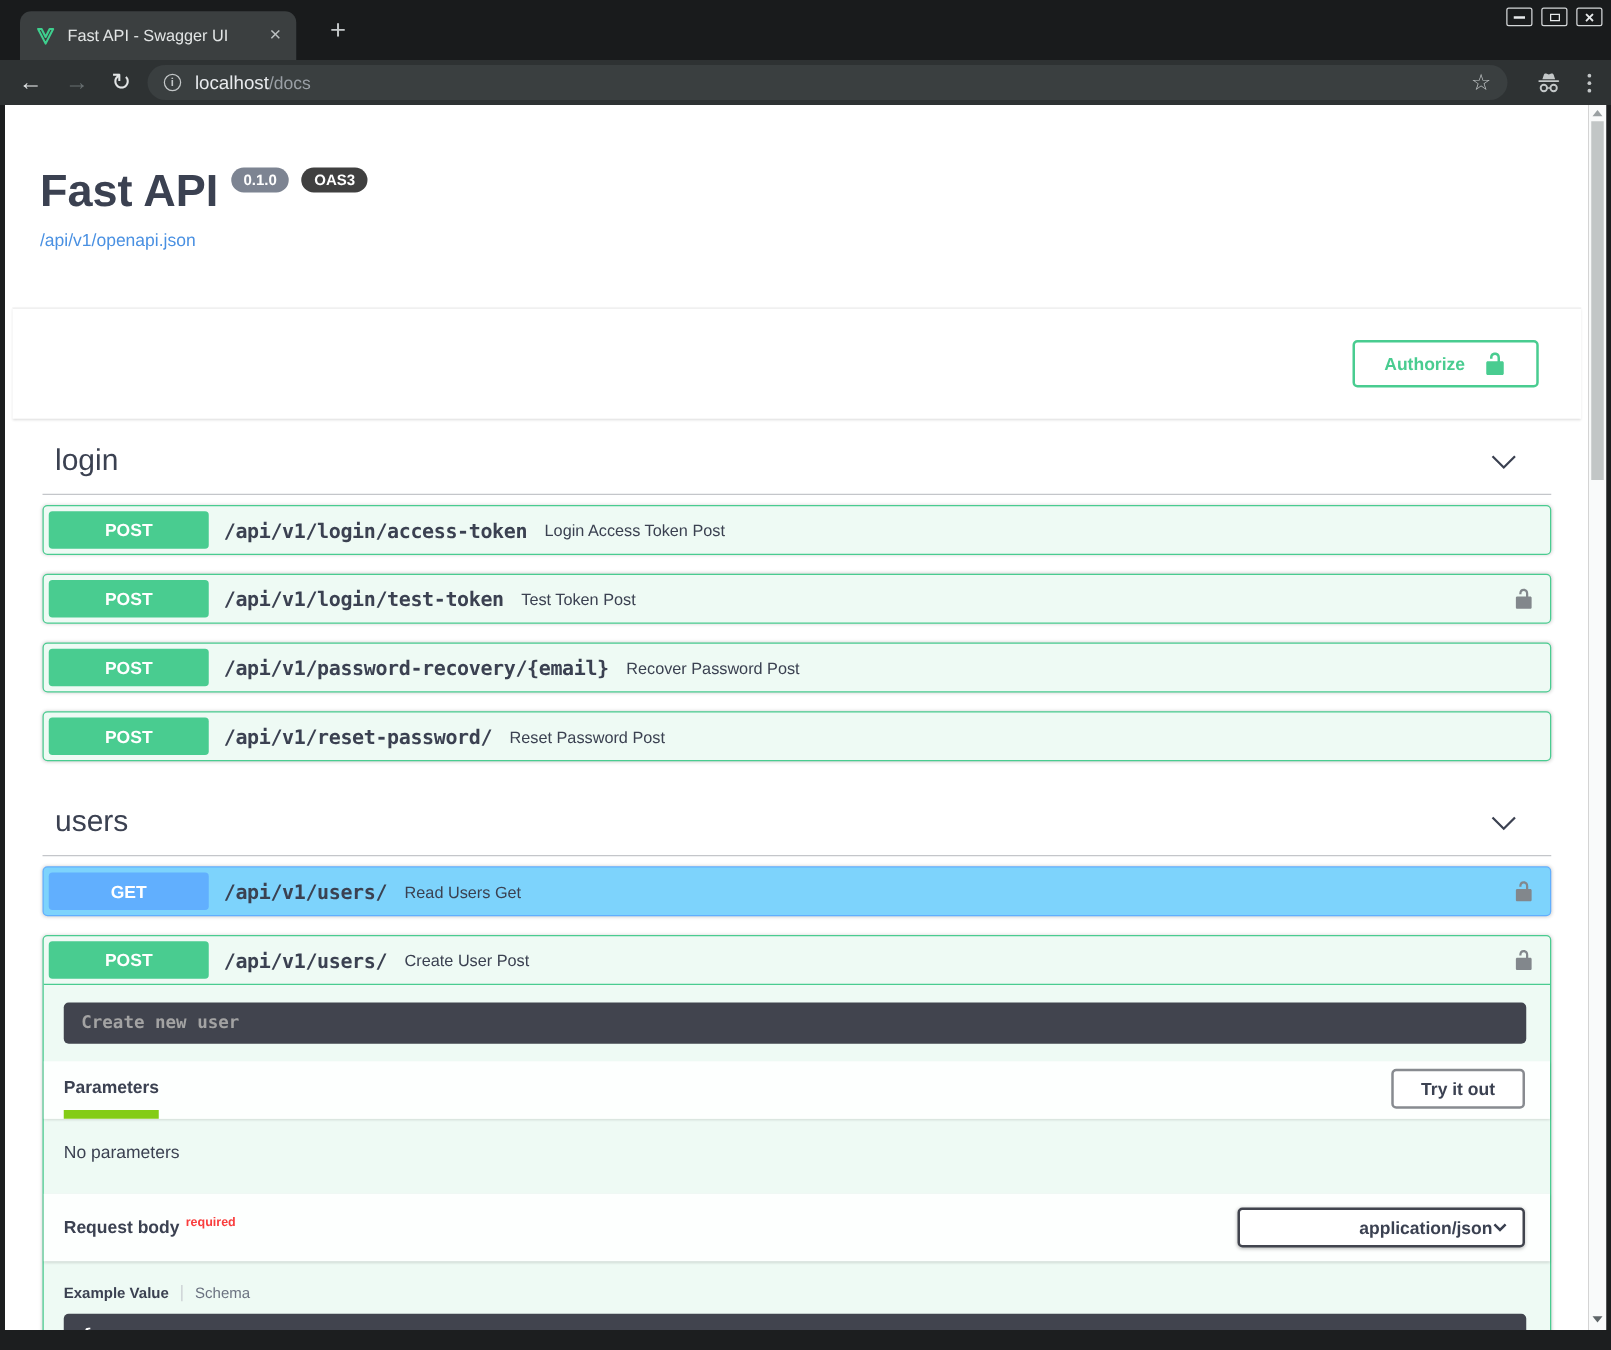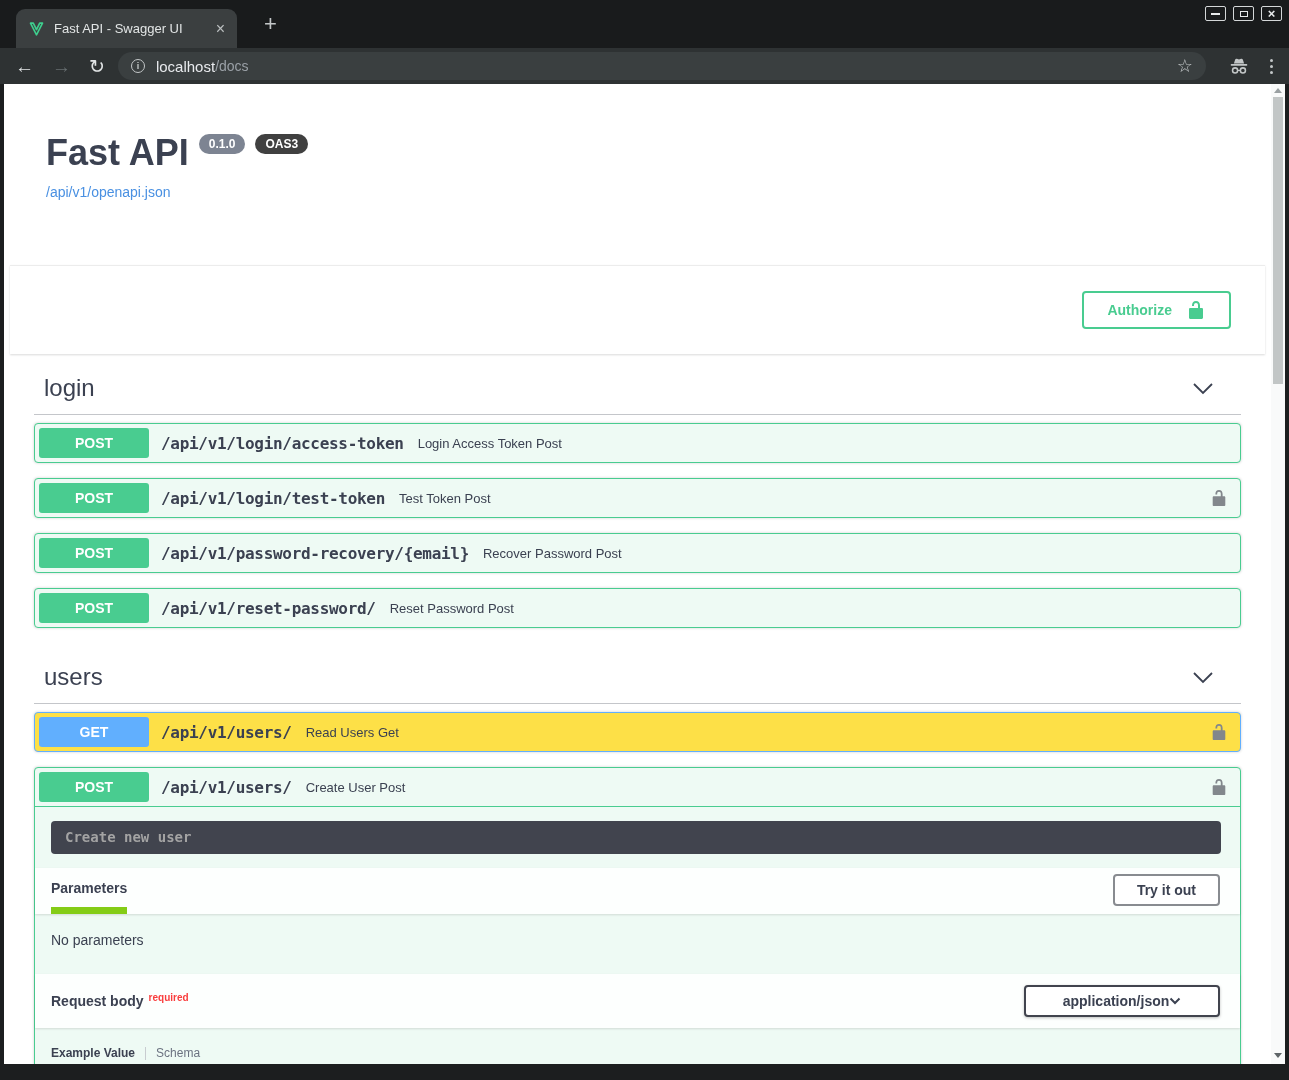--- a/index.html
+++ b/index.html
@@ -50,47 +50,47 @@
   .window-body { display:flex; height:988px; padding:0 4px 8px 4px; }
   .viewport { flex:1; background:#fff; overflow:hidden; position:relative; color:#3b4151; }
   .scrollbar { width:14px; background:#f9fafa; position:relative; flex:none; }
   .scroll-up { position:absolute; top:4px; left:50%; transform:translateX(-50%);
     width:0; height:0; border-left:4px solid transparent; border-right:4px solid transparent; border-bottom:5px solid #9aa0a2; }
   .scroll-thumb { position:absolute; top:13px; left:2px; right:2px; height:287px; background:#c2c6c6; }
   .scroll-down { position:absolute; bottom:6px; left:50%; transform:translateX(-50%);
     width:0; height:0; border-left:4px solid transparent; border-right:4px solid transparent; border-top:5px solid #5f6568; }
 
   
-  .api-info { padding:48px 28px 0;margin-left:14px; }
+  .api-info { padding:48px 28px 0; }
   .api-title { margin:0; font-size:36px; font-weight:bold; color:#3b4151; display:flex; align-items:center; }
   .badge { font-size:12px; font-weight:bold; color:#fff; padding:3px 10px; border-radius:12px;
     margin-left:10px; position:relative; top:-9px; }
   .badge.version { background:#7d8492; }
   .badge.oas3 { background:#404040; }
   .spec-link { display:inline-block; margin-top:10px; color:#4990e2; font-size:14px; text-decoration:none; }
 
-  .scheme-container { margin:64px 6px 0; padding:25px 0; background:#fff;
+  .scheme-container { margin:44px 6px 0; padding:25px 0; background:#fff;
     border-top:1px solid #ececec; box-shadow:0 1px 2px 0 rgba(0,0,0,.15); }
   .auth-wrapper { display:flex; justify-content:flex-end; padding-right:34px; }
   .authorize-btn { display:flex; align-items:center; gap:14px; background:#fff;
     border:2px solid #49cc90; border-radius:4px; color:#49cc90;
     font-weight:bold; font-size:14px; padding:7px 23px; cursor:pointer; font-family:inherit; }
 
   .api-content { padding:0 30px; }
   .opblock-tag { display:flex; align-items:center; justify-content:space-between;
     padding:20px 10px 12px; border-bottom:1px solid rgba(59,65,81,.3); margin-bottom:8px; }
   .tag-title { font-size:24px; font-weight:normal; color:#3b4151; }
   .tag-chevron { margin-right:17px; display:flex; }
 
   .opblock { border-radius:4px; margin-bottom:15px; border:1px solid; box-shadow:0 0 3px rgba(0,0,0,.19); }
   .opblock.post { background:#eefaf4; border-color:#49cc90; }
-  .opblock.get  { background:#fde047; border-color:#61affe; }
+  .opblock.get  { background:#7dd3fc; border-color:#61affe; }
   .op-summary { display:flex; align-items:center; padding:4px; }
   .opblock.is-open > .op-summary { border-bottom:1px solid #49cc90; }
-  .method-badge { width:110px; text-align:center; padding:7px 0; border-radius:3px;
+  .method-badge { width:128px; text-align:center; padding:7px 0; border-radius:3px;
     color:#fff; font-weight:bold; font-size:14px; flex:none; }
   .method-badge.post { background:#49cc90; }
   .method-badge.get  { background:#61affe; }
   .op-path { font-family:"DejaVu Sans Mono", monospace; font-weight:bold; font-size:16px;
     color:#3b4151; margin-left:12px; letter-spacing:-0.3px; }
   .op-desc { font-size:13px; color:#3b4151; margin-left:14px; }
   .op-lock { margin-left:auto; margin-right:8px; display:flex; background:none; border:none; padding:0; cursor:pointer; }
 
   .op-description-bar { margin:14px 19px 0 16px; background:#41444e; border-radius:4px;
     padding:8px 0 9px 14px; color:#a3a3a3; font-family:"DejaVu Sans Mono", monospace; font-size:14px; font-weight:bold; }
@@ -101,21 +101,21 @@
   .param-tab { font-size:14px; font-weight:bold; color:#3b4151; padding-bottom:11px;
     border-bottom:7px solid #84cc16; }
   .try-btn { border:2px solid #888b90; border-radius:4px; background:#fff; color:#3b4151;
     font-weight:bold; font-size:14px; padding:6px 22px; margin-bottom:8px; cursor:pointer; font-family:Liberation Sans, sans-serif; }
 
   .no-params { padding:18px 16px 26px; font-size:14px; color:#3b4151; }
 
   .reqbody-header { height:54px; align-items:center; padding:0 20px 0 16px; }
   .req-label { font-size:14px; font-weight:bold; color:#3b4151; }
   .required-label { font-size:10px; color:#f93e3e; font-weight:bold; position:relative; top:-5px; margin-left:5px; }
-  .content-type-select { display:flex; align-items:center; justify-content:center; width:196px;
+  .content-type-select { display:flex; align-items:center; justify-content:flex-end; width:230px;
     border:2px solid #41444e; border-radius:4px; background:#fff; padding:6px 12px;
     font-weight:bold; font-size:14px; color:#3b4151; box-shadow:0 1px 3px rgba(0,0,0,.25); cursor:pointer; }
 
   .model-example { padding:18px 19px 0 16px; }
   .example-tabs { display:flex; align-items:center; font-size:12px; }
   .tab-active { font-weight:bold; color:#3b4151; }
   .tab-divider { width:1px; height:13px; background:#c8ccd0; margin:0 10px; }
   .tab-inactive { color:#6b7280; }
   .example-code { margin-top:10px; background:#41444e; border-radius:4px; padding:10px 14px;
     color:#fff; font-family:"DejaVu Sans Mono", monospace; font-size:14px; font-weight:bold; height:90px; }

